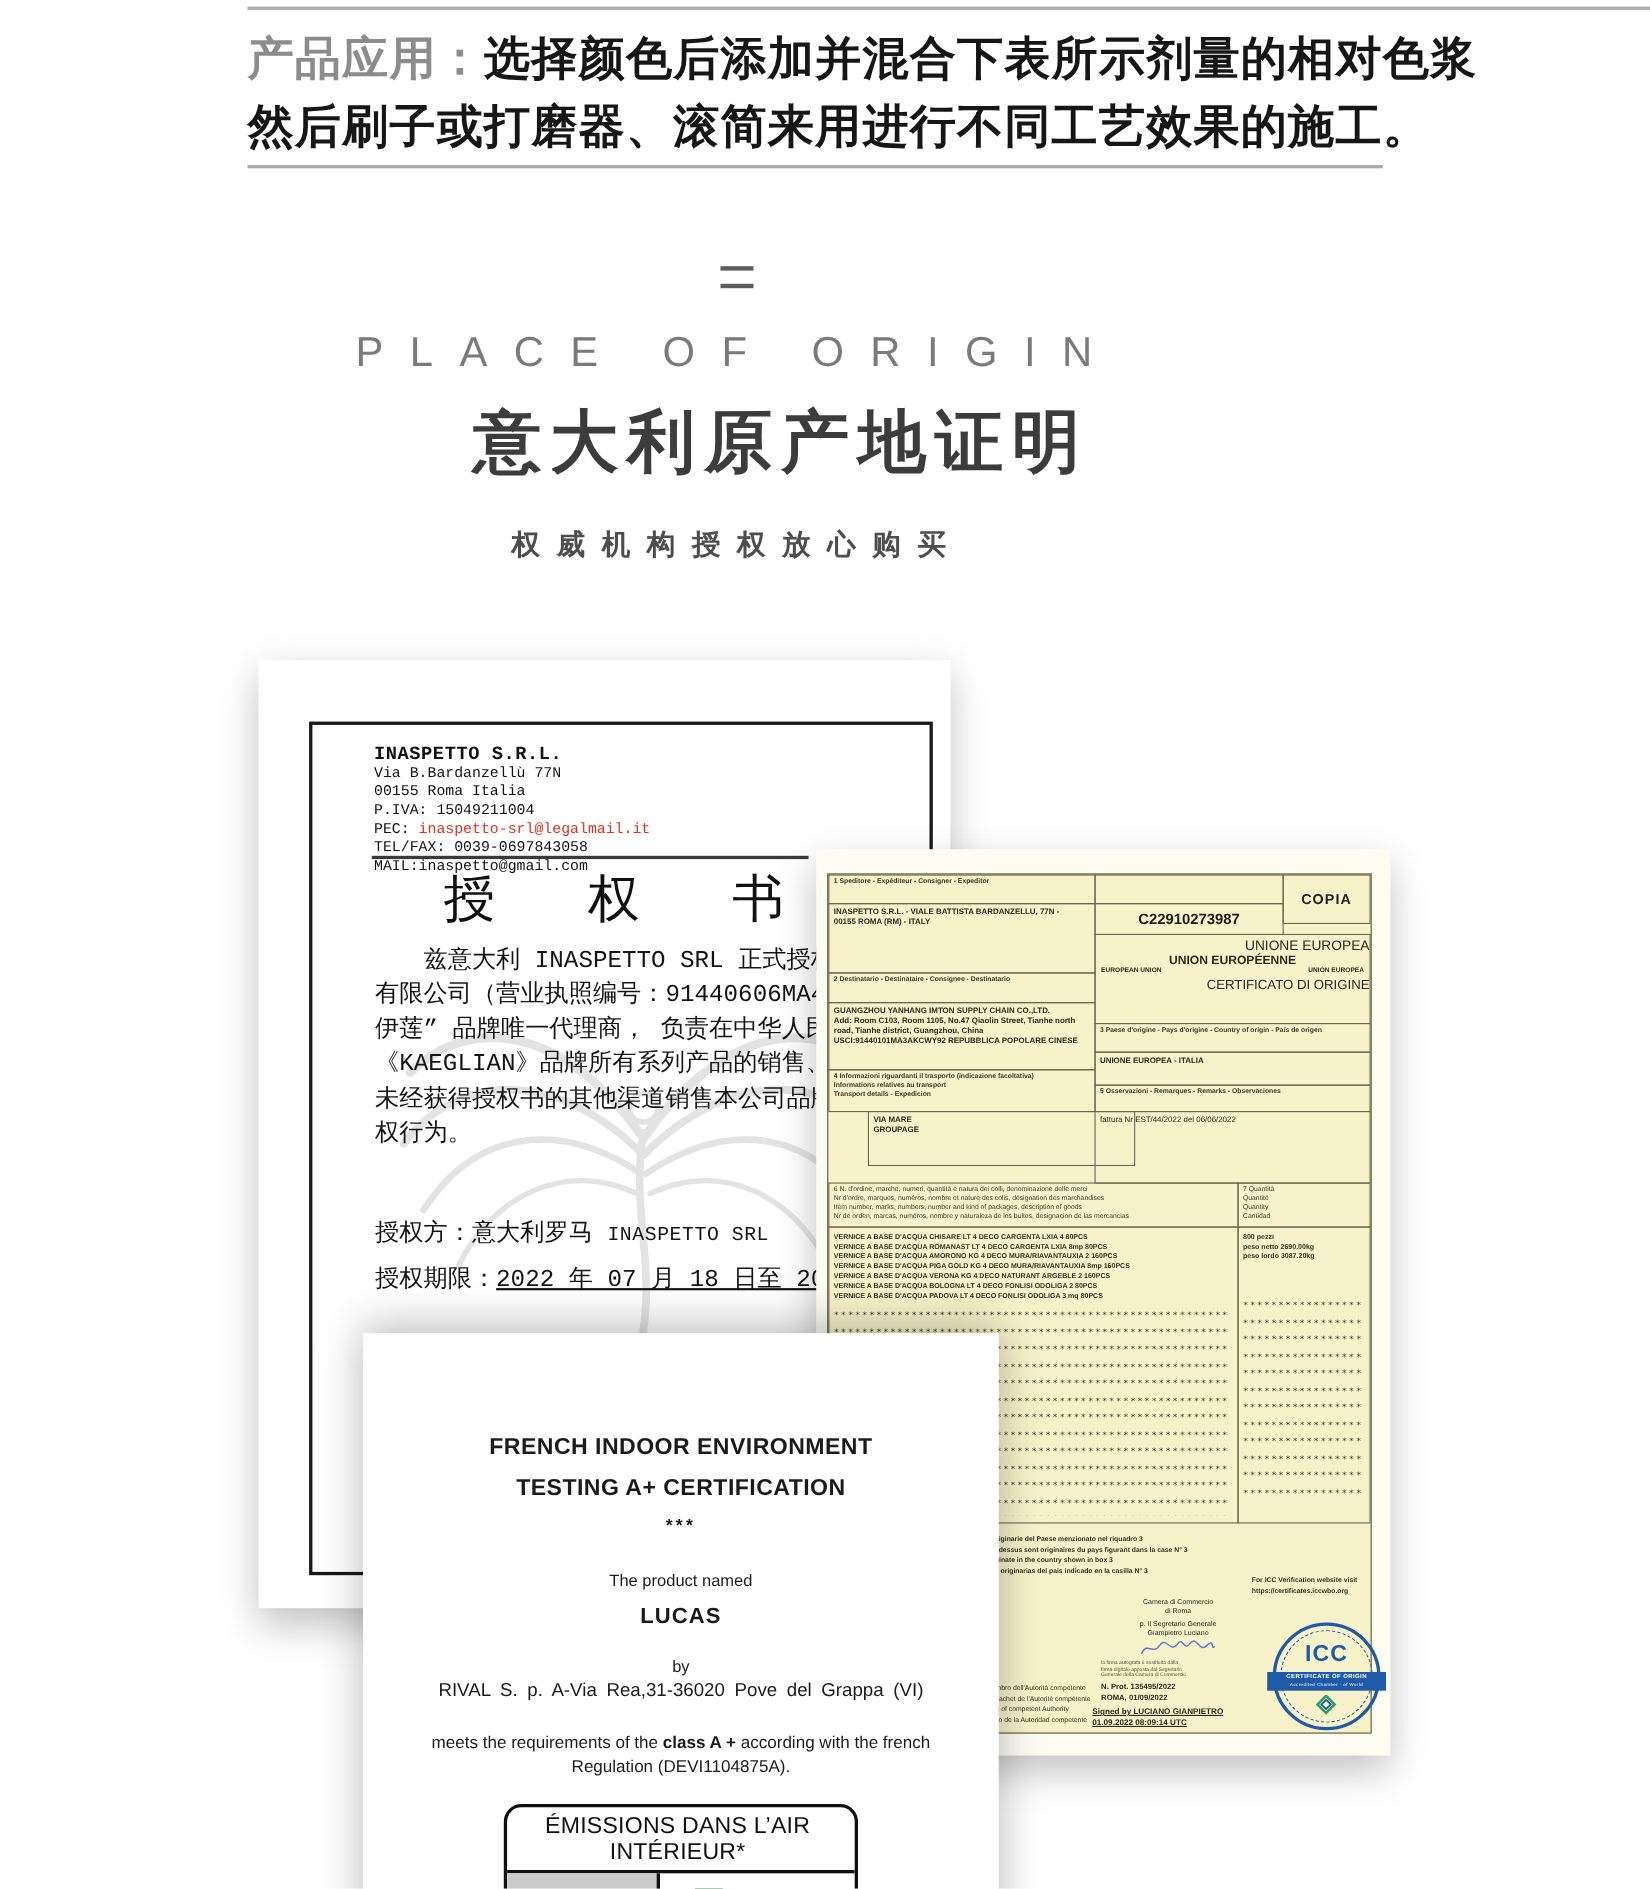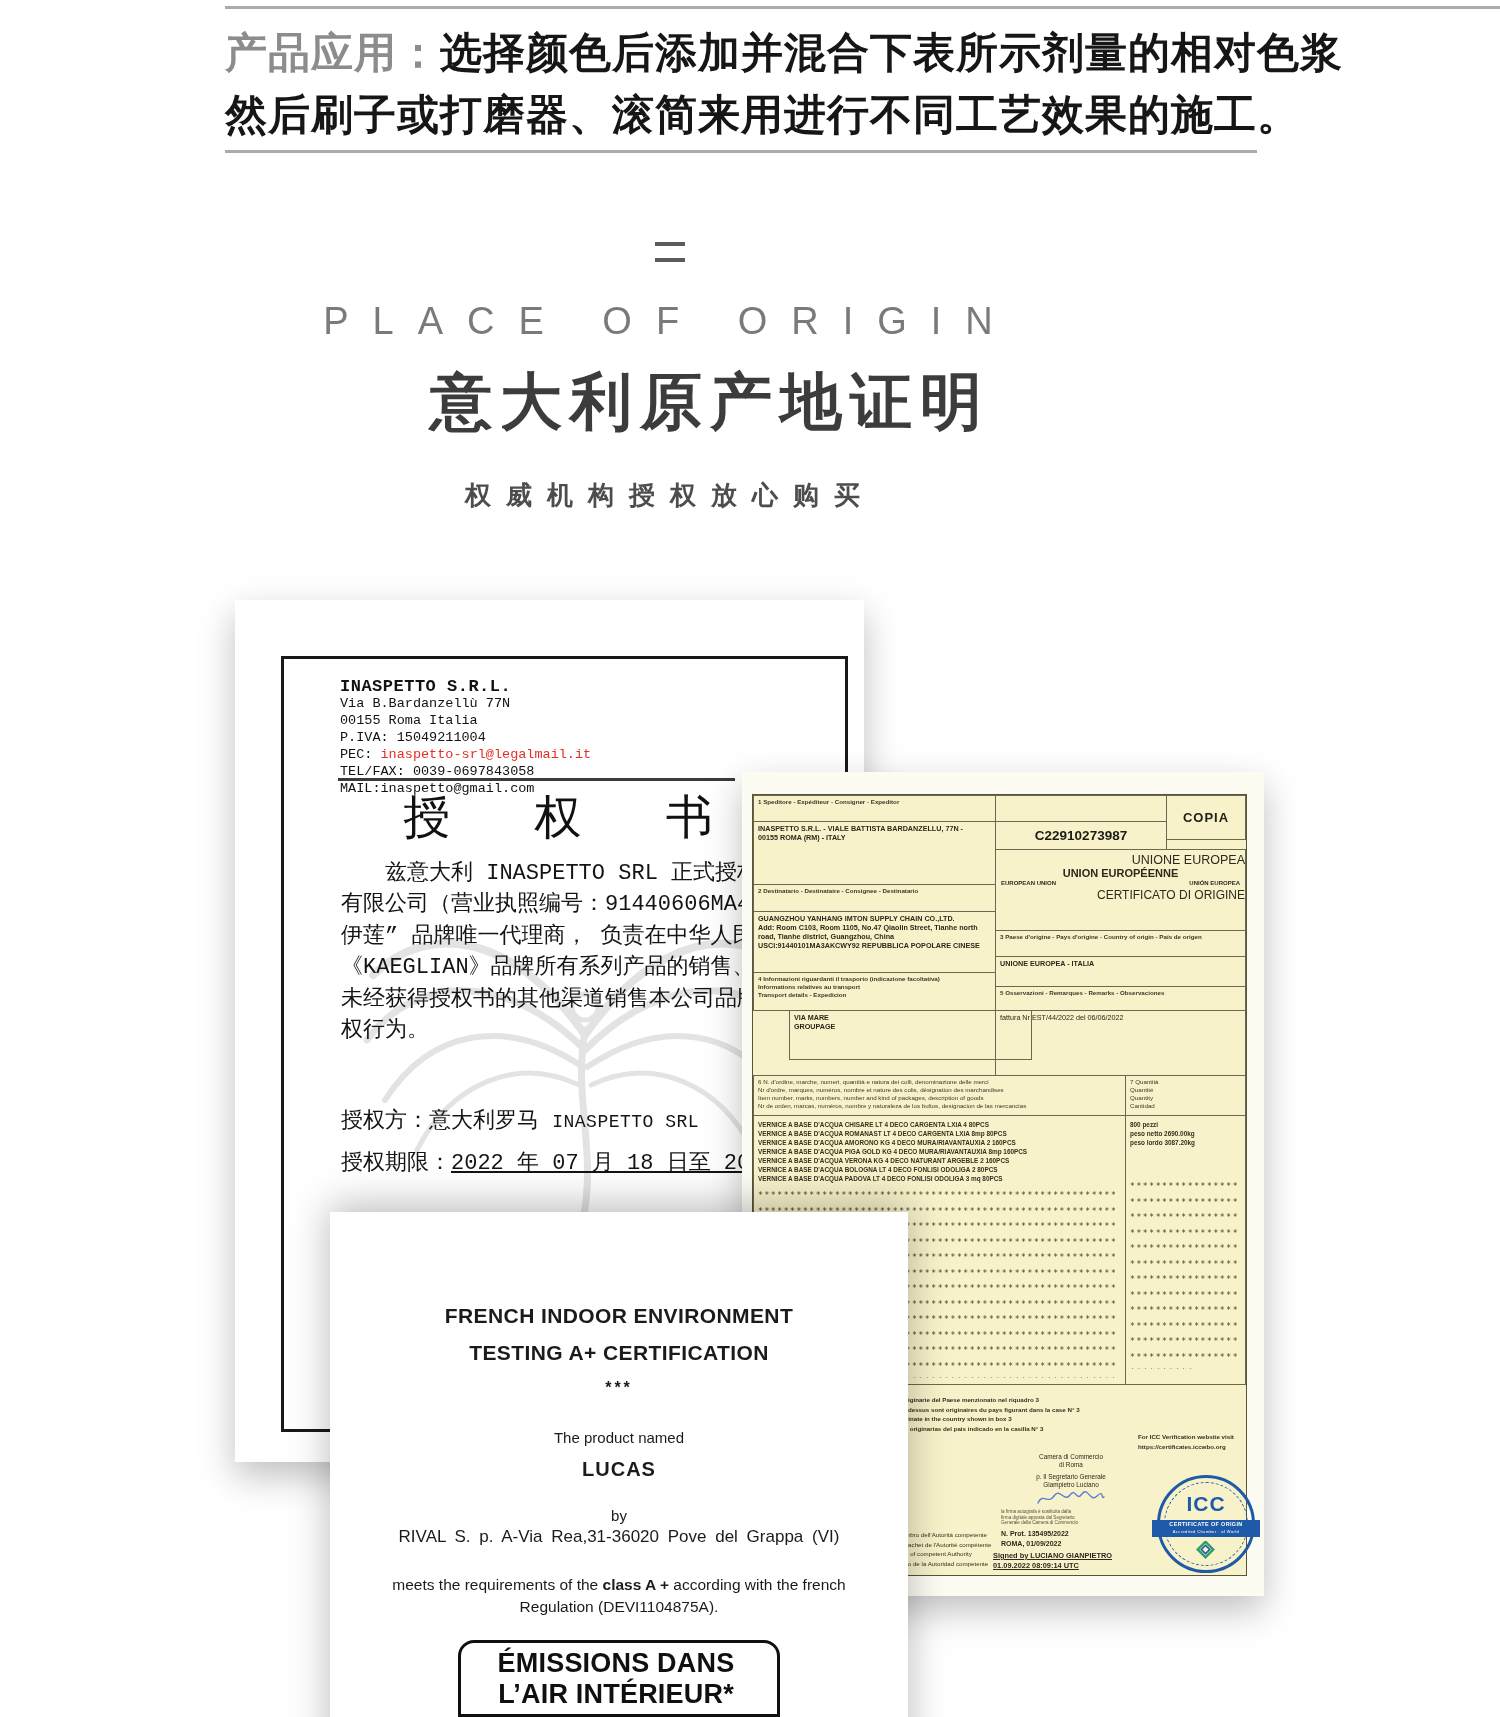--- a/index.html
+++ b/index.html
@@ -78,21 +78,21 @@
   .fr-t1{margin-top:92px;font-size:21px;font-weight:700;letter-spacing:.4px;}
   .fr-t2{margin-top:13px;font-size:21px;font-weight:700;letter-spacing:.4px;}
   .fr-stars{margin-top:14px;font-size:16px;font-weight:700;letter-spacing:3px;}
   .fr-named{margin-top:32px;font-size:15px;}
   .fr-product{margin-top:12px;font-size:20px;font-weight:700;letter-spacing:1px;}
   .fr-by{margin-top:26px;font-size:15px;}
   .fr-manu{margin-top:3px;font-size:17px;word-spacing:4px;}
   .fr-req{margin-top:27px;font-size:15.5px;line-height:22px;}
   .emissions{width:316px;margin:22px auto 0 auto;border:3.5px solid #101010;border-radius:16px;
              overflow:hidden;background:#fff;}
-  .em-hdr{font-size:27px;font-weight:700;letter-spacing:.2px;padding:5px 8px 4px 2px;color:#101010;}
+  .em-hdr{font-size:21px;font-weight:400;letter-spacing:.2px;padding:5px 8px 4px 2px;color:#101010;}
   .em-row{display:flex;border-top:3.5px solid #101010;height:175px;}
   .em-house{width:43%;background:#c9c9c9;border-right:3.5px solid #101010;display:flex;
             align-items:flex-start;justify-content:center;padding-top:10px;}
   .em-grade{flex:1;color:#2e8b4f;font-size:112px;font-weight:800;line-height:.92;
             font-family:"DejaVu Sans","Liberation Sans",sans-serif;letter-spacing:-3px;padding-top:6px;}
 </style>
 </head>
 <body>
 
 <div class="canvas">

